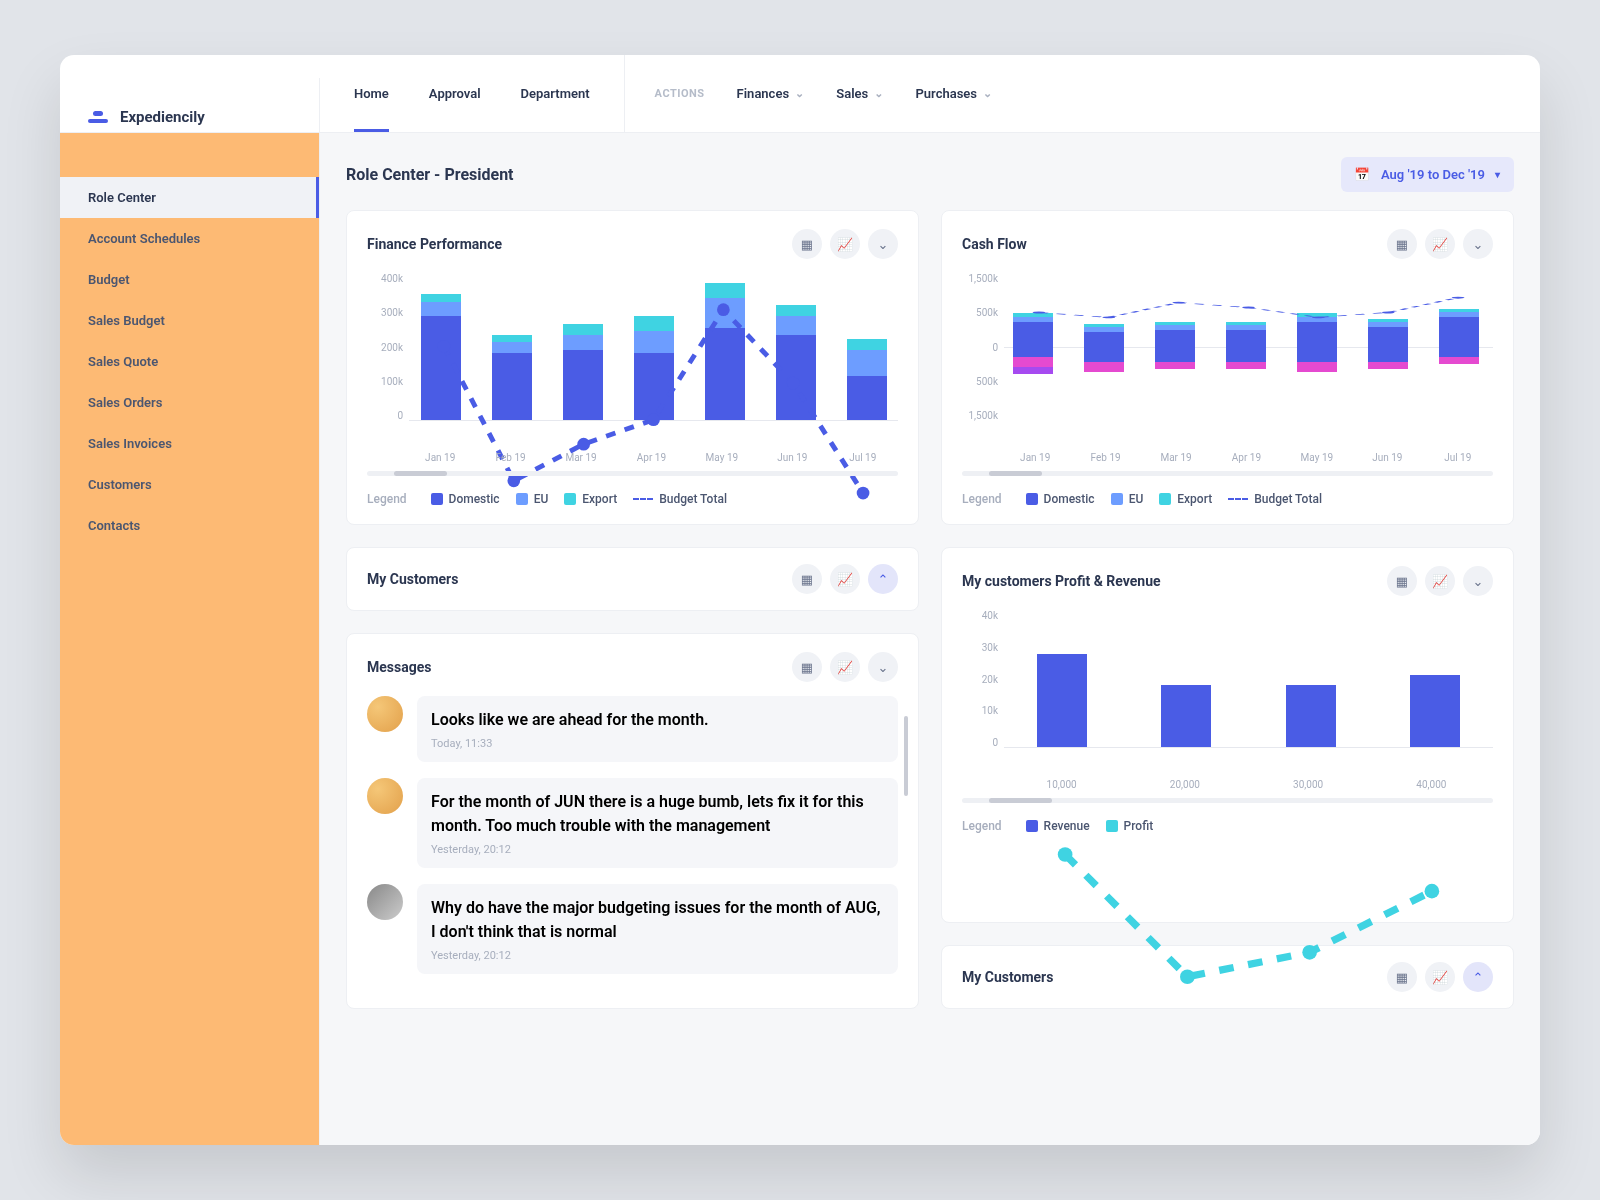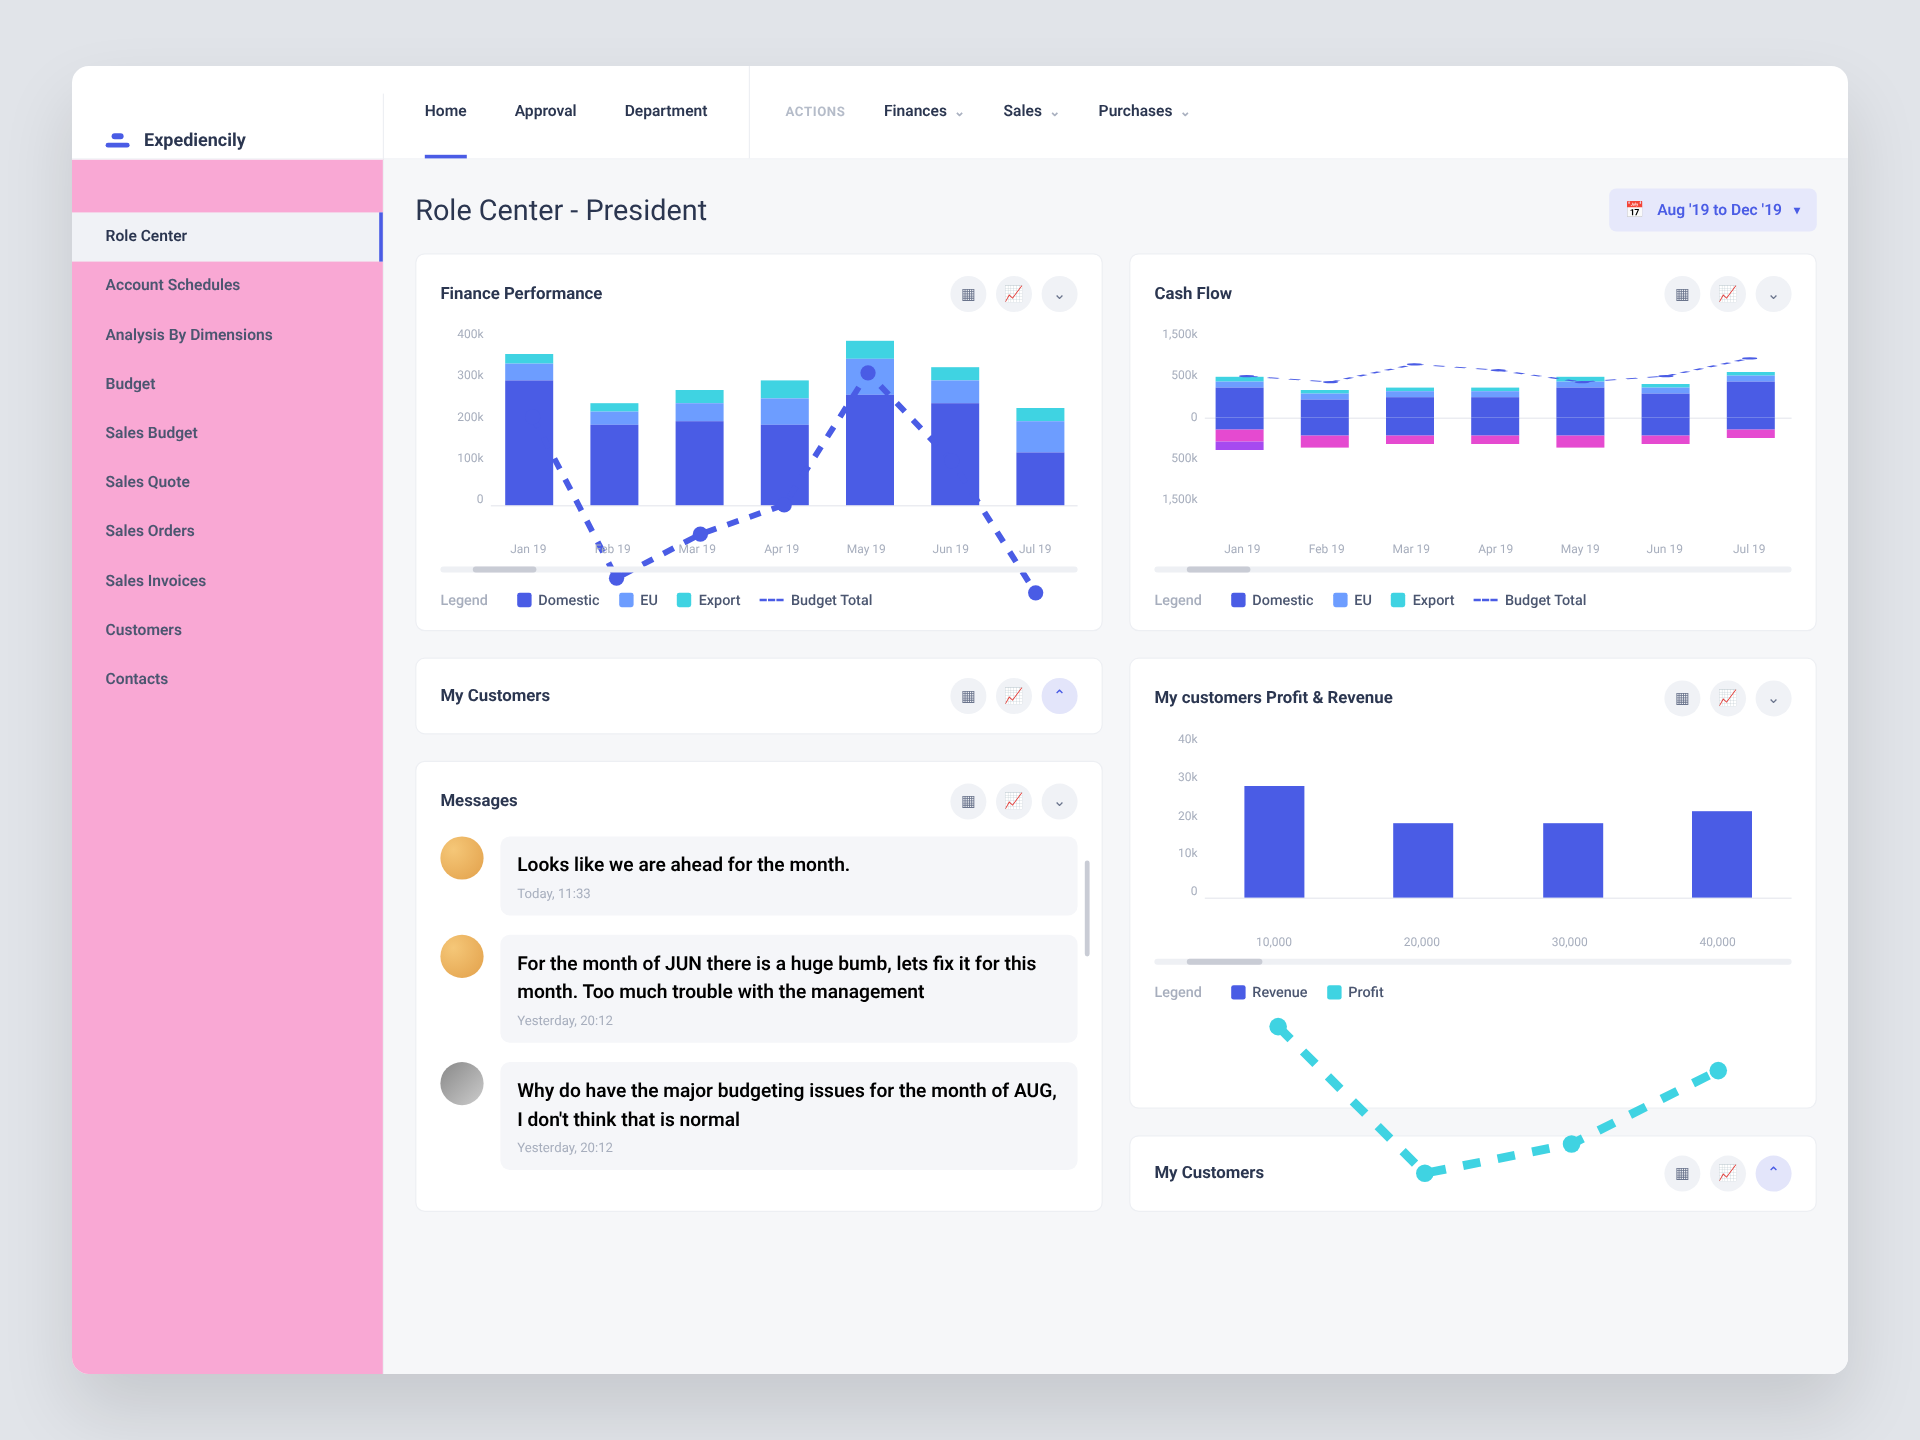--- a/index.html
+++ b/index.html
@@ -12,26 +12,26 @@
 .logo-icon::after { content: ''; position: absolute; bottom: 0; left: 0; width: 20px; height: 4px; background: #4a5ce5; border-radius: 2px; }
 .brand { font-size: 15px; font-weight: 700; color: #2b3650; }
 .nav { display: flex; align-items: center; height: 100%; padding: 0 34px; gap: 40px; border-right: 1px solid #edeff3; }
 .nav-item { font-size: 13px; font-weight: 600; color: #2b3650; cursor: pointer; height: 100%; display: flex; align-items: center; position: relative; }
 .nav-item.active::after { content: ''; position: absolute; bottom: 0; left: 0; right: 0; height: 3px; background: #4a5ce5; }
 .actions { display: flex; align-items: center; gap: 32px; padding: 0 30px; }
 .actions-label { font-size: 11px; letter-spacing: .5px; font-weight: 700; color: #b5bcc9; text-align: right; }
 .action-item { font-size: 13px; font-weight: 600; color: #2b3650; cursor: pointer; display: flex; align-items: center; gap: 6px; }
 .chev { color: #aab1c0; font-size: 11px; }
 .body { flex: 1; display: flex; overflow: hidden; }
-.sidebar { width: 260px; background: #f9a8d4; border-right: 1px solid #edeff3; padding-top: 44px; }
+.sidebar { width: 260px; background: #fdba74; border-right: 1px solid #edeff3; padding-top: 44px; }
 .side-item { padding: 13px 28px; font-size: 13px; font-weight: 600; color: #4b5670; cursor: pointer; }
 .side-item.active { background: #f0f2f6; border-right: 3px solid #4a5ce5; color: #2b3650; }
 .content { flex: 1; background: #f6f7f9; padding: 24px 26px; overflow: auto; }
 .page-head { display: flex; justify-content: space-between; align-items: center; margin-bottom: 18px; }
-.page-title { font-size: 24px; font-weight: 400; color: #2b3650; }
+.page-title { font-size: 16px; font-weight: 700; color: #2b3650; }
 .date-pill { background: #e6e8fb; color: #4a5ce5; border-radius: 6px; padding: 10px 14px; display: flex; align-items: center; gap: 10px; font-size: 13px; font-weight: 600; cursor: pointer; }
 .grid { display: grid; grid-template-columns: 1fr 1fr; gap: 22px; }
 .card { background: #fff; border: 1px solid #edeff3; border-radius: 8px; padding: 18px 20px; }
 .card-head { display: flex; justify-content: space-between; align-items: center; margin-bottom: 14px; }
 .card-title { font-size: 14px; font-weight: 700; color: #2b3650; }
 .tool-group { display: flex; gap: 8px; }
 .tool-btn { width: 30px; height: 30px; border-radius: 50%; background: #f0f2f6; display: flex; align-items: center; justify-content: center; cursor: pointer; color: #6a748c; font-size: 13px; }
 .tool-btn.purple { background: #e3e5fa; color: #4a5ce5; }
 .chart-area { position: relative; height: 170px; display: flex; }
 .yaxis { display: flex; flex-direction: column; justify-content: space-between; padding-bottom: 22px; width: 42px; text-align: right; font-size: 10px; color: #a7aebd; padding-right: 6px; }
@@ -92,21 +92,20 @@
           <span>Purchases</span>
           <span class="chev">⌄</span>
         </div>
     </div>
   </div>
 
   <div class="body">
     <div class="sidebar">
       <div class="side-item active">Role Center</div>
       <div class="side-item">Account Schedules</div>
-      <div class="side-item">Analysis By Dimensions</div>
       <div class="side-item">Budget</div>
       <div class="side-item">Sales Budget</div>
       <div class="side-item">Sales Quote</div>
       <div class="side-item">Sales Orders</div>
       <div class="side-item">Sales Invoices</div>
       <div class="side-item">Customers</div>
       <div class="side-item">Contacts</div>
     </div>
 
     <div class="content">

